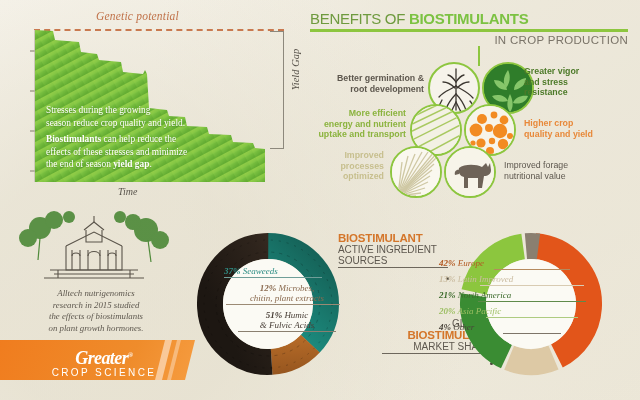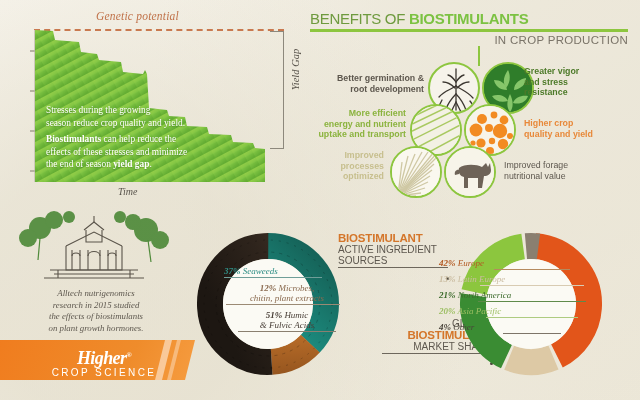--- a/index.html
+++ b/index.html
@@ -340,21 +340,21 @@
     <span>research in 2015 studied</span><br>
     <span>the effects of biostimulants</span><br>
     <span>on plant growth hormones.</span>
   </div>
 
   <div class="abs" id="orange-banner"></div>
   <div class="abs" id="banner-slash1"></div>
   <div class="abs" id="banner-slash2"></div>
   <div class="abs" id="logo">
     <div id="logo-main">
-      <span>Higher</span><sup style="font-size:7px;">®</sup>
+      <span>Greater</span><sup style="font-size:7px;">®</sup>
     </div>
     <div id="logo-sub">CROP SCIENCE</div>
   </div>
 
   <div class="abs" id="donut-left">
     <svg width="152" height="152" viewBox="0 0 152 152">
       <defs>
         <linearGradient id="seaw" x1="0" y1="0" x2="1" y2="1">
           <stop offset="0%" stop-color="#3fc9b8"></stop>
           <stop offset="45%" stop-color="#1d8f82"></stop>
@@ -428,21 +428,21 @@
         <circle r="58" cx="76" cy="76" stroke="#8a7f70" stroke-dasharray="12.6 351.8" transform="rotate(265 76 76)"></circle>
       </g>
       <circle r="45" cx="76" cy="76" fill="#fbfaf4"></circle>
     </svg>
     <div class="abs" style="left:-16px;top:30px;width:186px;text-align:left;">
       <div class="legend-item" style="color:#b35a23;">
         <b>42%</b><span> Europe</span>
       </div>
       <div style="height:1px;background:#b58a5e;width:76px;margin:1px auto 4px;"></div>
       <div class="legend-item" style="color:#cbbda2;">
-        <b>13%</b><span> Latin Europe</span>
+        <b>13%</b><span> Latin Improved</span>
       </div>
       <div style="height:1px;background:#d8cbb2;width:104px;margin:1px auto 4px;"></div>
       <div class="legend-item" style="color:#3c6b2c;">
         <b>21%</b><span> North America</span>
       </div>
       <div style="height:1px;background:#5f8a4a;width:108px;margin:1px auto 4px;"></div>
       <div class="legend-item" style="color:#9dbf63;">
         <b>20%</b><span> Asia Pacific</span>
       </div>
       <div style="height:1px;background:#aecb80;width:92px;margin:1px auto 4px;"></div>

